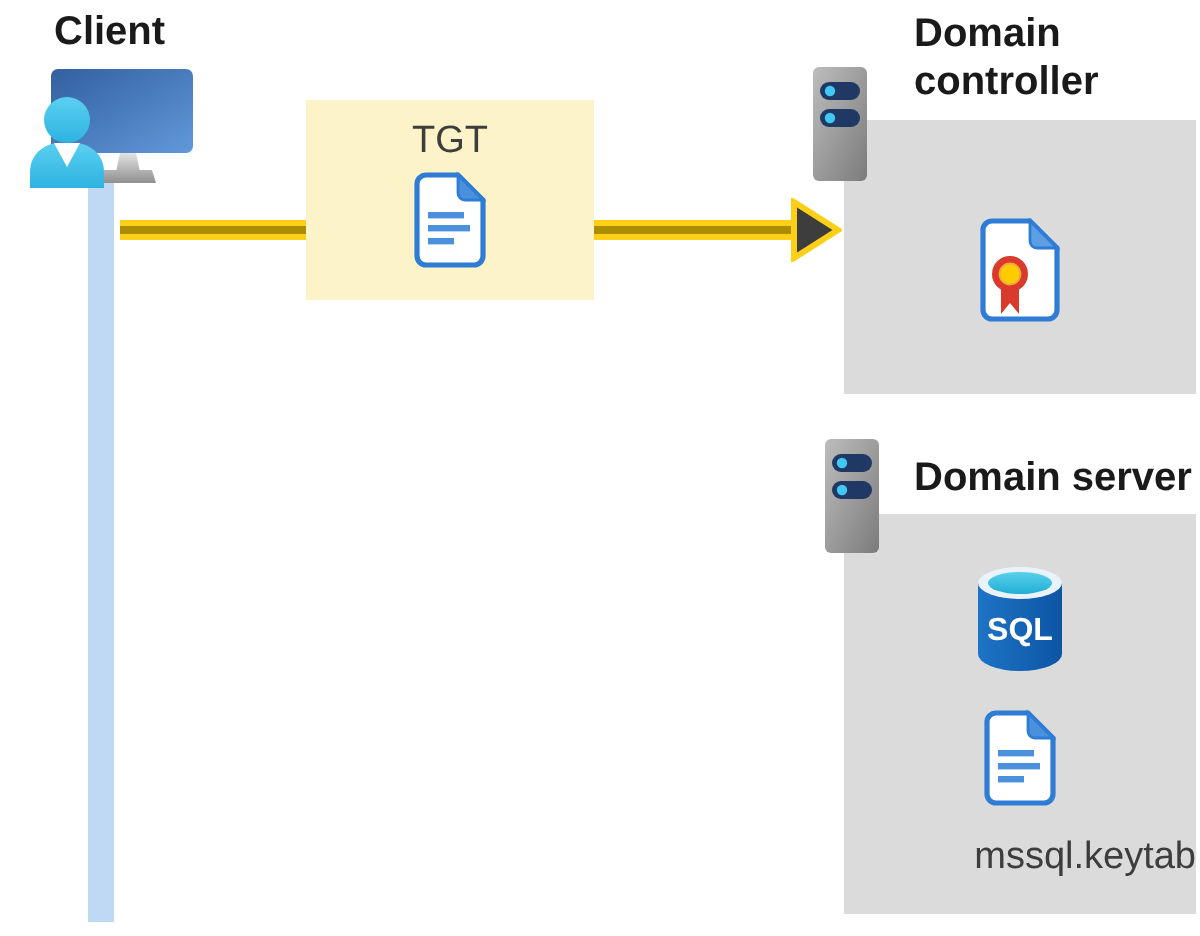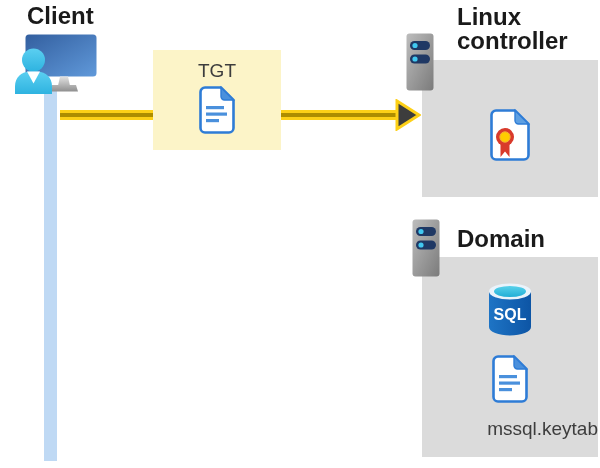--- a/index.html
+++ b/index.html
@@ -2,21 +2,21 @@
 <html style="--page_bg: #ffffff; --title_text: #1a1a1a; --label_text: #3d3d3d; --box_yellow: #fcf4c8; --box_gray: #dbdbdb; --arrow_yellow: #fdd017; --arrow_gold: #ad8d00; --arrowhead_dark: #3d3d3d; --connection_blue: #bfd9f4; --doc_blue: #2e7cd6; --doc_line_blue: #4a90dc; --person_cyan: #3fc2ea; --monitor_blue: #4a7fc1; --server_navy: #1f3864; --server_dot_cyan: #41c8f0; --sql_blue: #1667b4; --sql_cyan: #35bfe0; --cert_red: #d93a2b; --cert_gold: #ffcc00;"><head>
 <meta charset="utf-8">
 <style>
   html,body{margin:0;padding:0;background:#fff;}
   .canvas{
     position:relative;width:600px;height:468px;overflow:hidden;
     background:var(--page_bg,#fff);
     font-family:"Liberation Sans",sans-serif;
   }
   .title{
-    position:absolute;font-weight:bold;font-size:24px;line-height:24px;
+    position:absolute;font-weight:bold;font-size:20px;line-height:24px;
     color:var(--title_text,#1a1a1a);
   }
   .client-label{left:27px;top:4px;}
   .dc-title{left:457px;top:5px;width:130px;}
   .linux-title{left:457px;top:227px;width:140px;}
 
   .client-icon{position:absolute;left:14px;top:33px;width:86px;height:62px;z-index:3;}
   .client-line{
     position:absolute;left:44px;top:91px;width:13px;height:370px;z-index:1;
     background:var(--connection_blue,#bfd9f4);
@@ -30,21 +30,21 @@
       var(--arrow_yellow,#fdd017) 69% 100%);
   }
   .arrow-head{position:absolute;left:395px;top:99px;width:26px;height:32px;z-index:2;}
   .arrow-head polygon{
     fill:var(--arrowhead_dark,#3d3d3d);
     stroke:var(--arrow_yellow,#fdd017);
     stroke-width:3;stroke-linejoin:miter;
   }
 
   .ticket-box{
-    position:absolute;left:153px;top:50px;width:128px;height:100px;z-index:2;
+    position:absolute;left:153px;top:50px;width:144px;height:100px;z-index:2;
     background:var(--box_yellow,#fcf4c8);
     display:flex;justify-content:center;padding-top:9px;box-sizing:border-box;
   }
   .ticket{display:flex;flex-direction:column;align-items:center;gap:2px;}
   .ticket-label{
     font-size:19px;line-height:24px;color:var(--label_text,#3d3d3d);
   }
   .doc-icon{width:38px;height:50px;display:block;}
 
   .gray-box{position:absolute;background:var(--box_gray,#dbdbdb);z-index:1;}
@@ -136,21 +136,21 @@
 
   <div class="ticket-box">
     <div class="ticket">
       <div class="ticket-label">TGT</div>
       <svg class="doc-icon" viewBox="0 0 38 50">
         <use href="#doc-symbol"></use>
       </svg>
     </div>
   </div>
 
-  <div class="title dc-title">Linux controller</div>
+  <div class="title dc-title">Domain controller</div>
   <svg class="server-icon dc-server" viewBox="0 0 28 58">
     <use href="#server-symbol"></use>
   </svg>
   <div class="gray-box dc-box">
     <svg class="cert-icon" viewBox="0 0 42 54">
       <path d="M2.5 7 a4.5 4.5 0 0 1 4.5 -4.5 H26 L39.5 16 V47 a4.5 4.5 0 0 1 -4.5 4.5 H7 a4.5 4.5 0 0 1 -4.5 -4.5 Z" fill="#ffffff" stroke="#2e7cd6" stroke-width="2.6"></path>
       <path d="M26 2.5 L39.5 16 H29.5 a3.5 3.5 0 0 1 -3.5 -3.5 Z" fill="#5d9fe2" stroke="#2e7cd6" stroke-width="1.4"></path>
       <path d="M11.5 34 L11.5 49 L16 43.5 L20.5 49 L20.5 34 Z" fill="#d93a2b"></path>
       <circle cx="16" cy="29" r="9" fill="#d93a2b"></circle>
       <circle cx="16" cy="29" r="5.2" fill="#ffcc00" stroke="#f3a93c" stroke-width="1"></circle>

